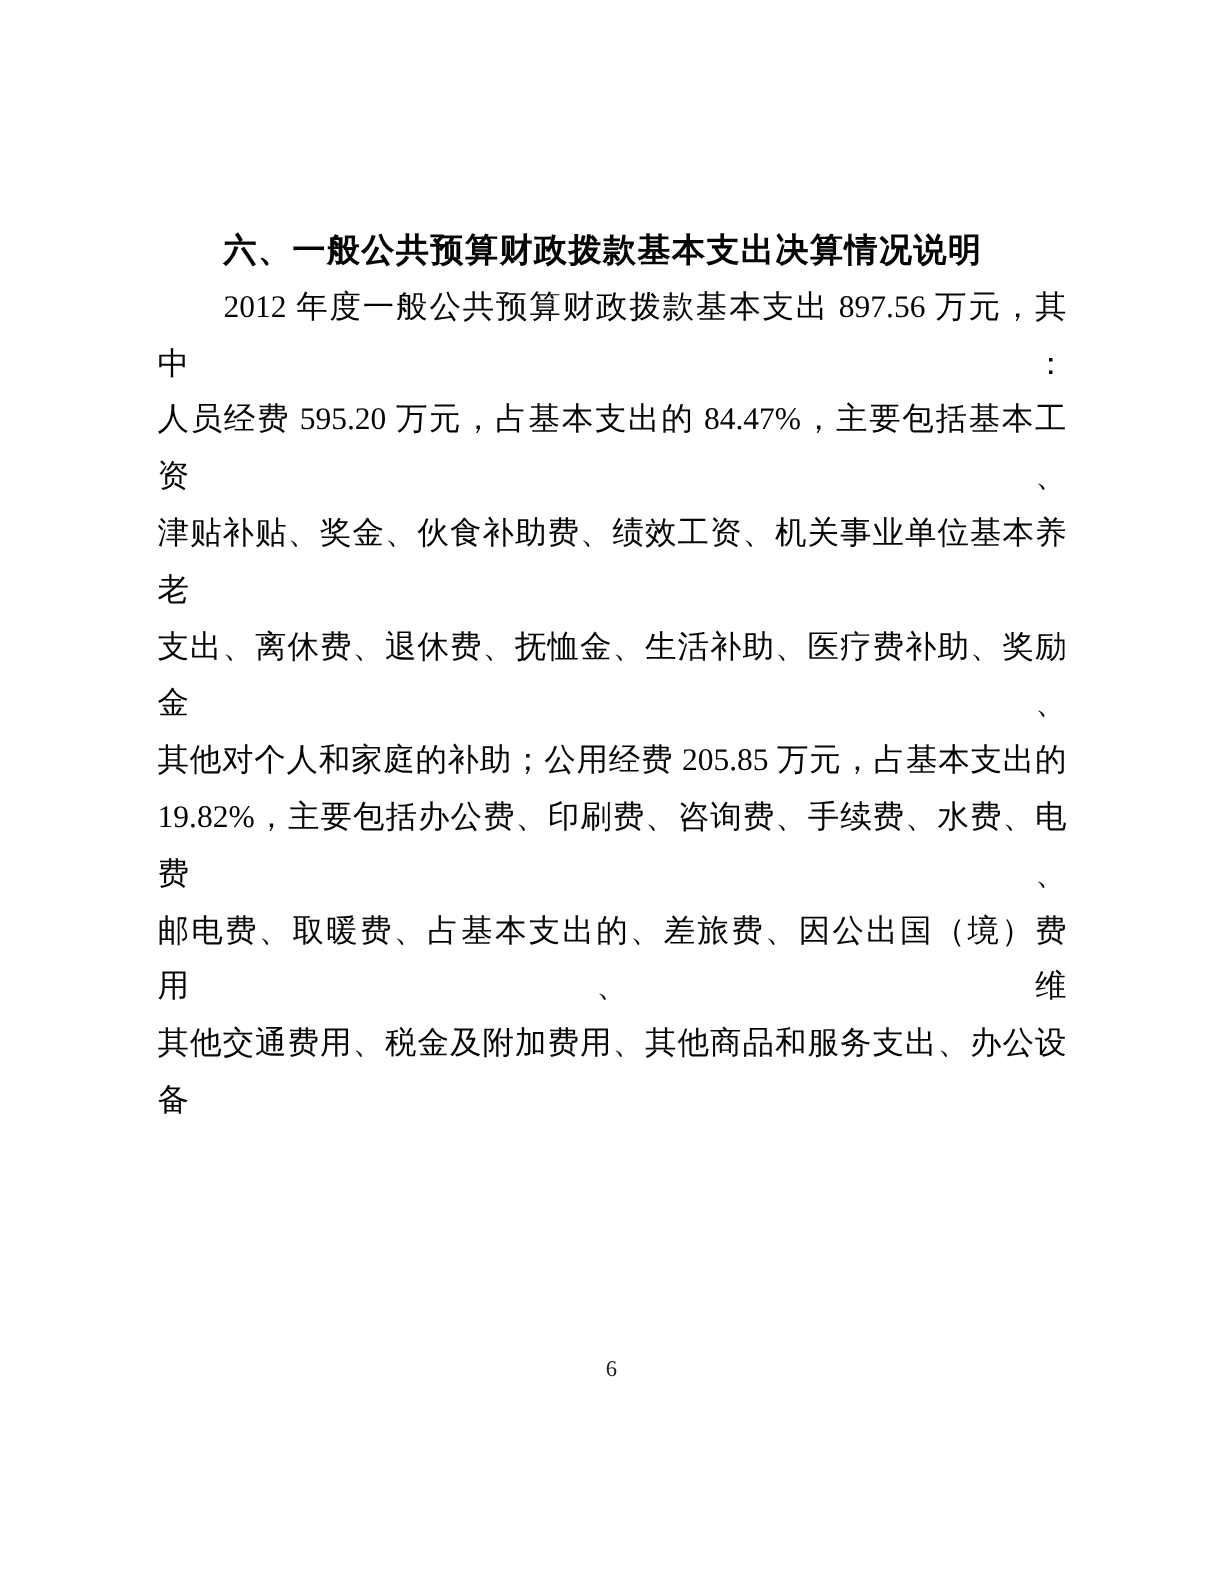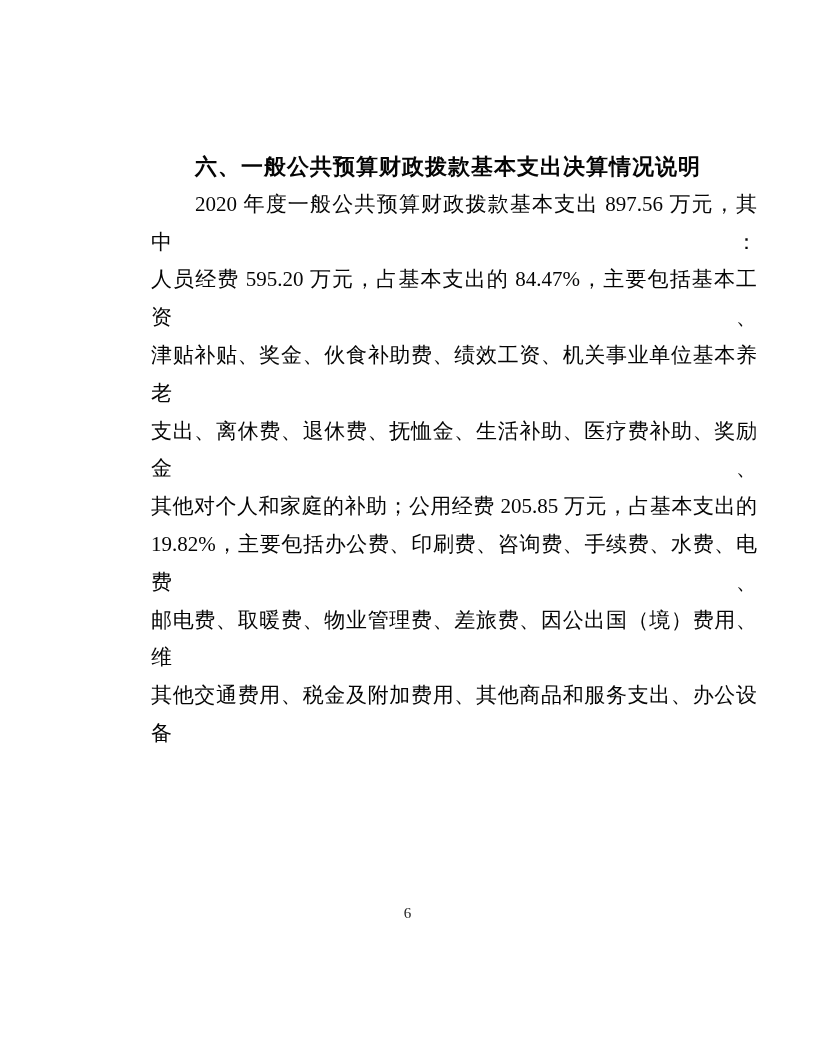--- a/index.html
+++ b/index.html
@@ -17,21 +17,20 @@
   }
   .content {
     position: absolute;
     left: 105px;
     top: 148px;
     width: 606px;
     font-family: "Liberation Serif", "DejaVu Serif", serif;
     font-size: 21px;
     line-height: 37.8px;
     color: #050505;
-    margin-left: 46px;
   }
   .heading {
     margin: 0;
     font-family: "Liberation Sans", "DejaVu Sans", sans-serif;
     font-weight: bold;
     font-size: 22px;
     line-height: 37.8px;
     text-indent: 44px;
     letter-spacing: 1px;
     white-space: nowrap;
@@ -60,27 +59,27 @@
 </style>
 </head>
 <body>
 
 <div class="page">
   <div class="content">
 
     <h2 class="heading">六、一般公共预算财政拨款基本支出决算情况说明</h2>
 
     <div class="para">
-      <div class="line first">2020 年度一般公共预算财政拨款基本支出 897.56 万元，其中：</div>
+      <div class="line first">2012 年度一般公共预算财政拨款基本支出 897.56 万元，其中：</div>
       <div class="line">人员经费 595.20 万元，占基本支出的 84.47%，主要包括基本工资、</div>
       <div class="line">津贴补贴、奖金、伙食补助费、绩效工资、机关事业单位基本养老</div>
       <div class="line">支出、离休费、退休费、抚恤金、生活补助、医疗费补助、奖励金、</div>
       <div class="line">其他对个人和家庭的补助；公用经费 205.85 万元，占基本支出的</div>
       <div class="line">19.82%，主要包括办公费、印刷费、咨询费、手续费、水费、电费、</div>
-      <div class="line">邮电费、取暖费、物业管理费、差旅费、因公出国（境）费用、维</div>
+      <div class="line">邮电费、取暖费、占基本支出的、差旅费、因公出国（境）费用、维</div>
       <div class="line">其他交通费用、税金及附加费用、其他商品和服务支出、办公设备</div>
 
     </div>
 
   </div>
 
   <div class="page-number">6</div>
 </div>
 
 </body></html>

